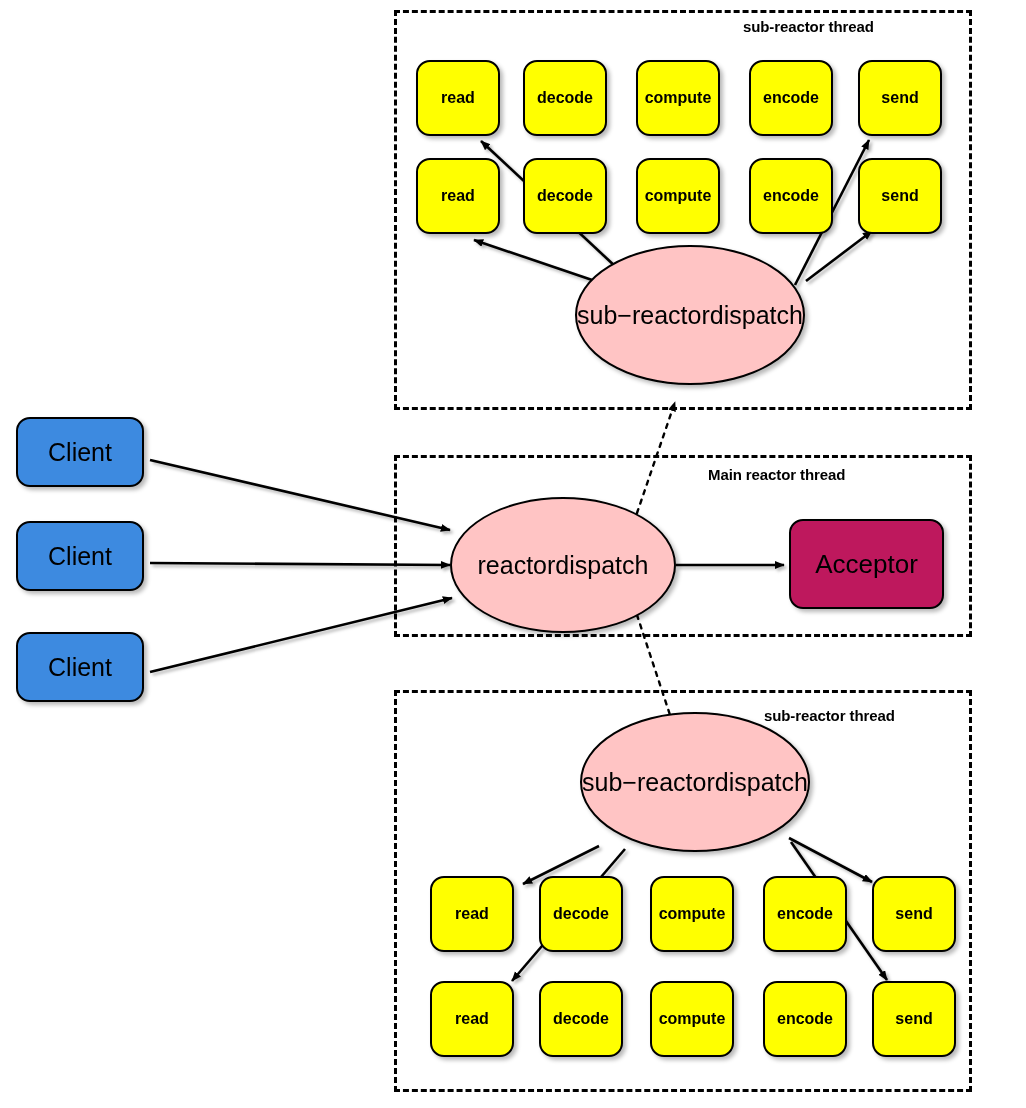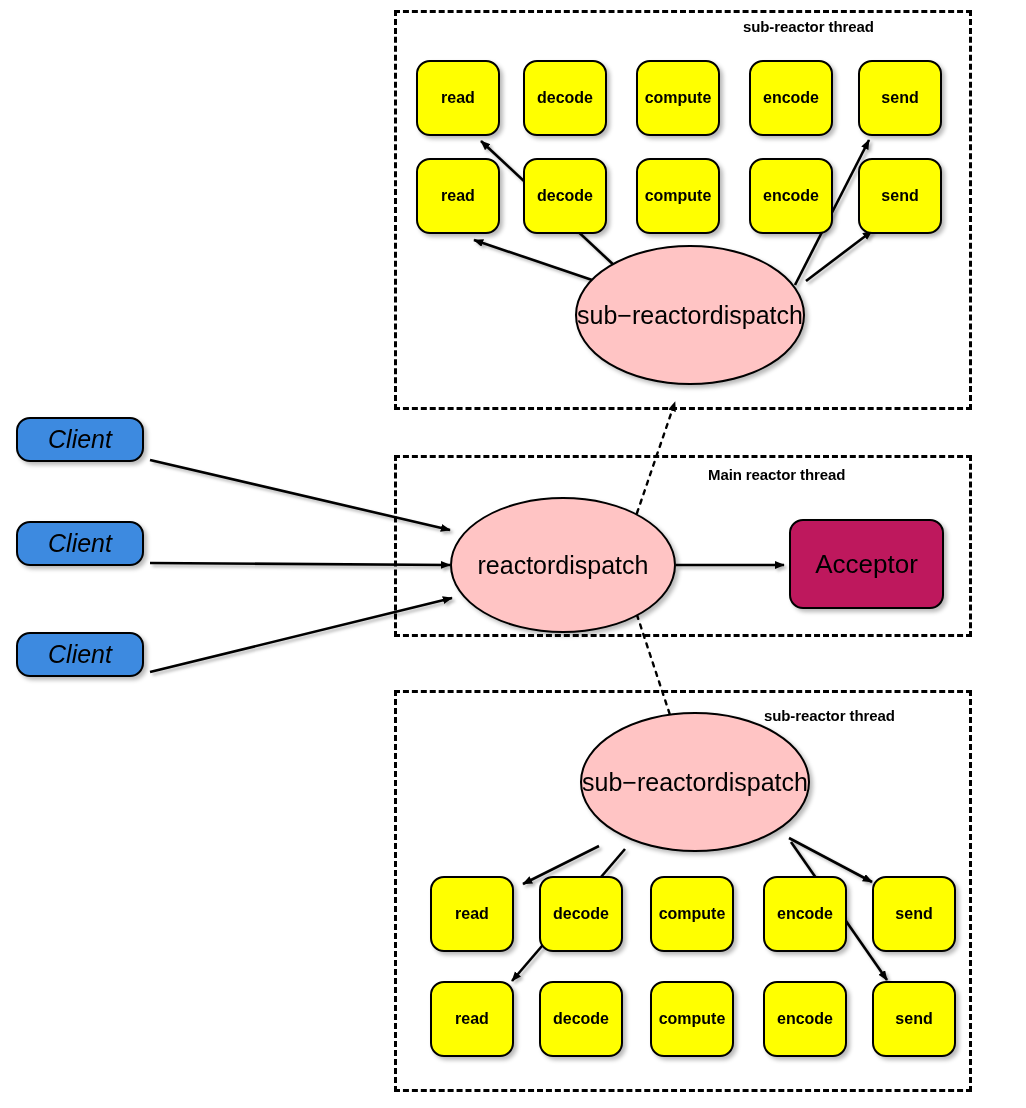--- a/index.html
+++ b/index.html
@@ -57,22 +57,21 @@
     font-size: 16px;
     font-weight: bold;
     width: 84px;
     height: 76px;
   }
   .client-box {
     background: #3d8ae0;
     border-radius: 14px;
     font-size: 25px;
     width: 128px;
-    height: 45px;
-    font-style: italic;
+    height: 70px;
   }
   .acceptor-box {
     background: #be185d;
     border-radius: 14px;
     font-size: 26px;
     width: 155px;
     height: 90px;
   }
   .ellipse {
     background: #ffc4c4;

